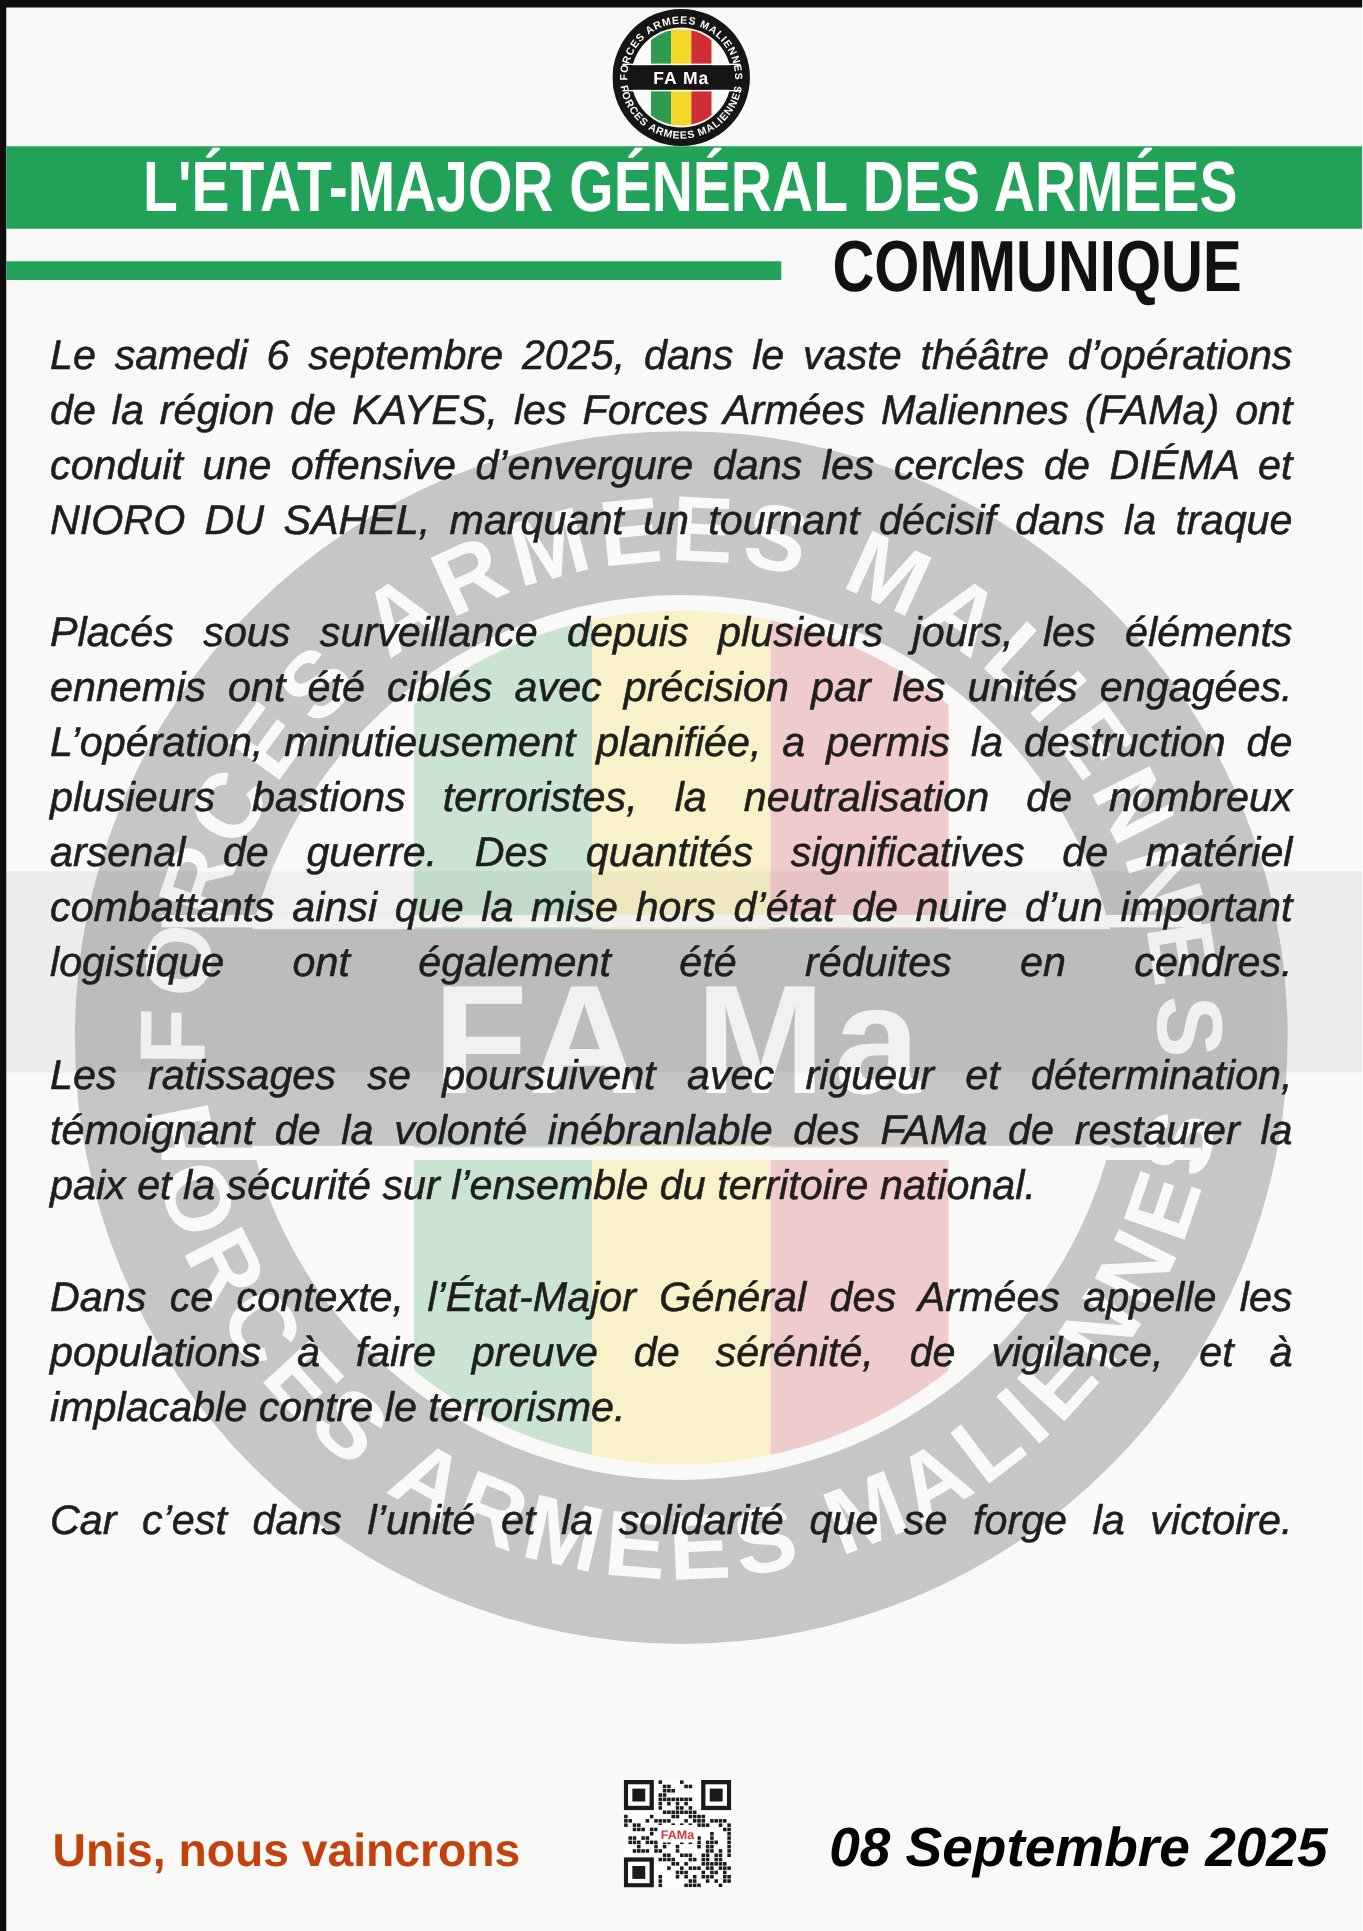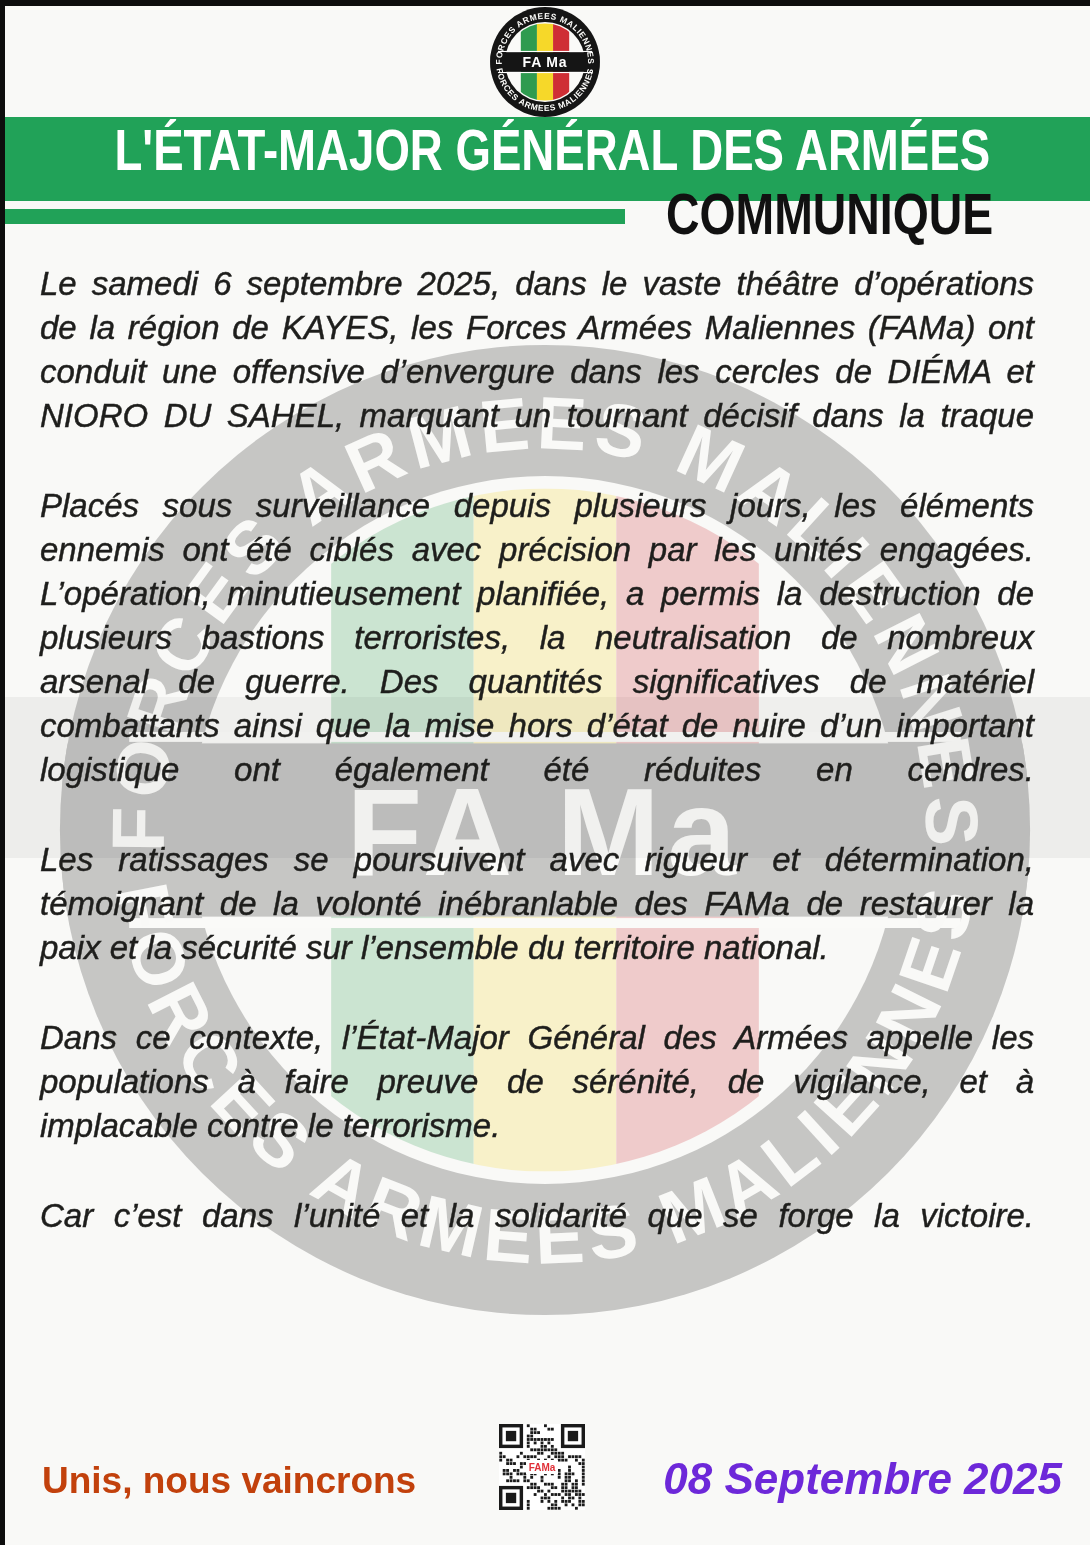--- a/index.html
+++ b/index.html
@@ -10,21 +10,21 @@
     overflow:hidden;
     font-family:"Liberation Sans","DejaVu Sans",sans-serif;
     color:#1e1e1c;
   }
   .border-top{position:absolute;left:0;top:0;width:1090px;height:6px;background:#0d0d0d;}
   .border-left{position:absolute;left:0;top:0;width:5px;height:1545px;background:#0d0d0d;}
 
   .logo-header{position:absolute;left:489px;top:6px;width:112px;height:112px;}
 
   .banner{
-    position:absolute;left:5px;top:117px;width:1085px;height:84px;
+    position:absolute;left:5px;top:117px;width:1085px;height:66px;
     background:#21a258;
     text-align:center;line-height:66px;
     overflow:visible;
   }
   .banner-title{
     display:inline-block;
     color:#ffffff;font-weight:bold;font-size:57px;letter-spacing:0px;
     transform:scaleX(0.80);transform-origin:center center;
     white-space:nowrap;
   }
@@ -51,21 +51,21 @@
   }
   .line.no-stretch{text-align-last:left;}
 
   .slogan{
     position:absolute;left:42px;top:1460px;
     font-size:37px;font-weight:bold;color:#c2410c;white-space:nowrap;
   }
   .qr{position:absolute;left:499px;top:1424px;width:86px;height:86px;}
   .date{
     position:absolute;right:28px;top:1454px;
-    font-size:44px;font-weight:bold;font-style:italic;color:#6d28d9;white-space:nowrap;
+    font-size:44px;font-weight:bold;font-style:italic;color:#000000;white-space:nowrap;
   }
 </style>
 </head>
 <body>
 
 <div class="page">
 
   <svg width="0" height="0" style="position:absolute" aria-hidden="true">
     <defs>
       <symbol id="fama-logo" viewBox="0 0 200 200">

